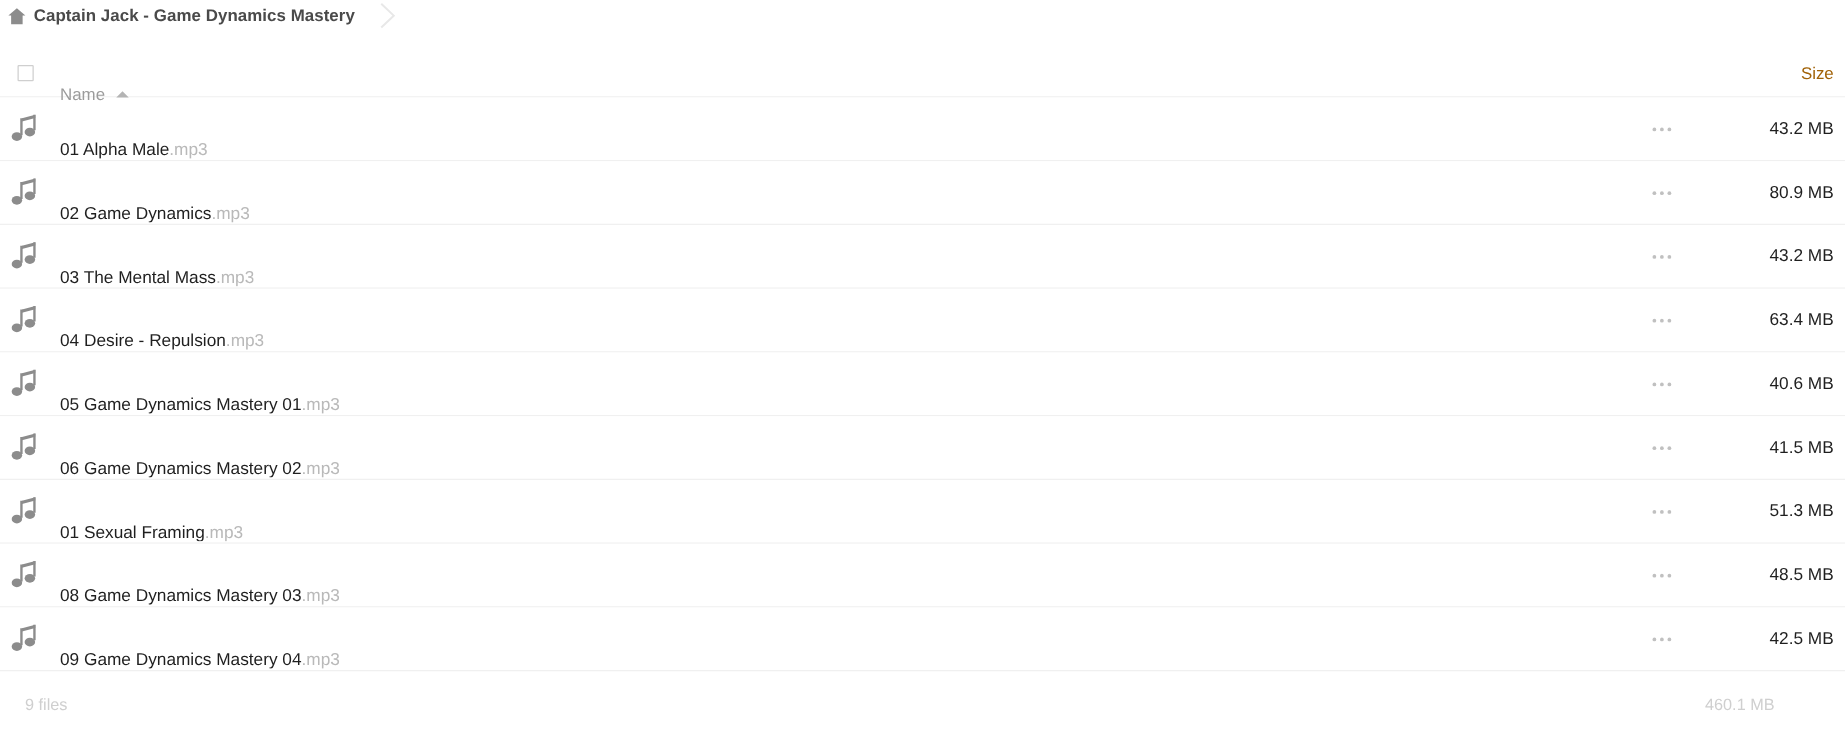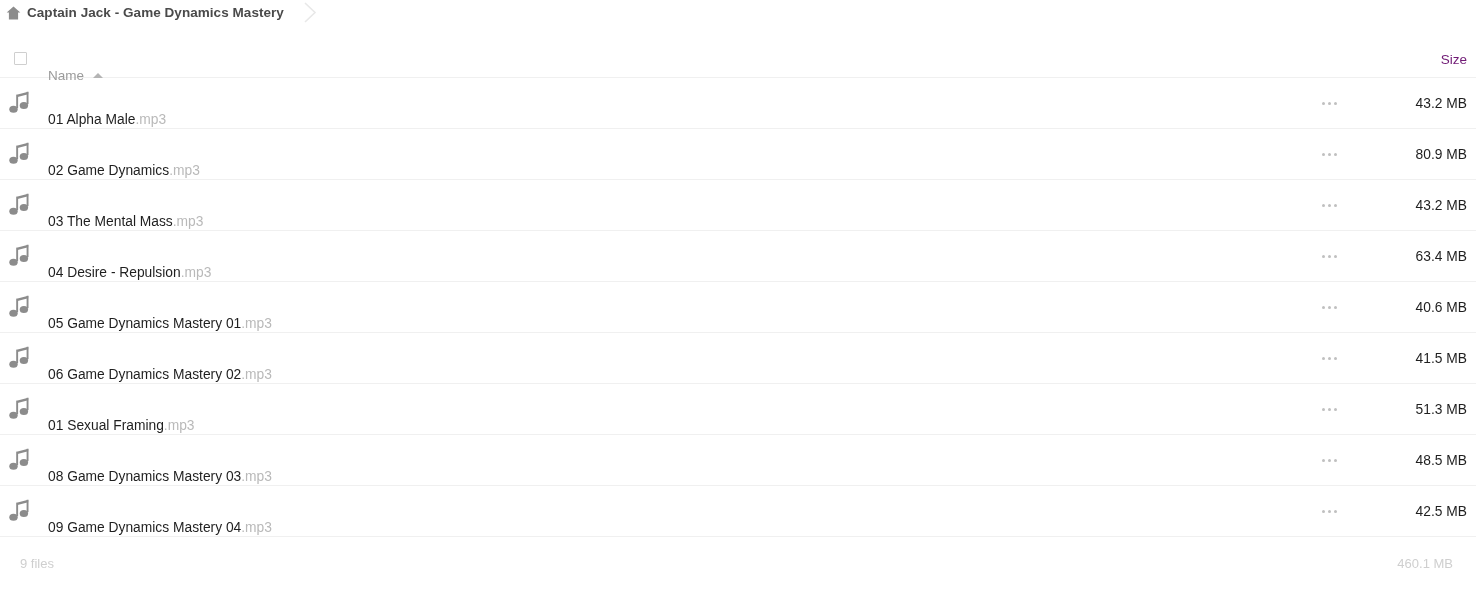--- a/index.html
+++ b/index.html
@@ -111,21 +111,21 @@
   }
   .col-size {
     width: 112px;
     flex: none;
     text-align: right;
     padding-right: 9px;
     box-sizing: border-box;
   }
   .th-size {
     font-size: 13.5px;
-    color: #701a75;
+    color: #a16207;
   }
 
   .row {
     height: 51px;
     display: flex;
     align-items: center;
     border-bottom: 1px solid #f0f0f0;
     box-sizing: border-box;
     background: #fff;
   }
@@ -178,22 +178,22 @@
   }
   .foot-left {
     padding-left: 20px;
     font-size: 13px;
     color: #cfcfcf;
     flex: 1 1 auto;
   }
   .foot-right {
     width: 112px;
     flex: none;
-    text-align: right;
-    padding-right: 23px;
+    text-align: left;
+    padding-right: 9px;
     box-sizing: border-box;
     font-size: 13px;
     color: #cfcfcf;
     white-space: nowrap;
   }
 </style>
 </head>
 <body>
 
 <div class="breadcrumb-bar">

